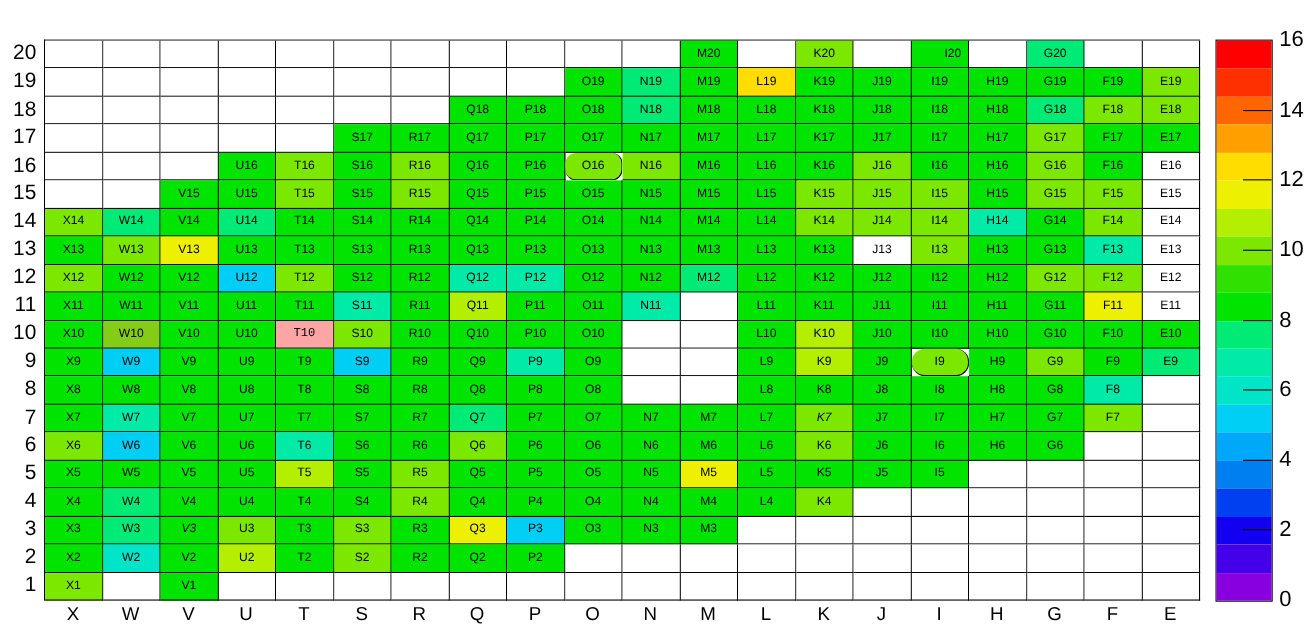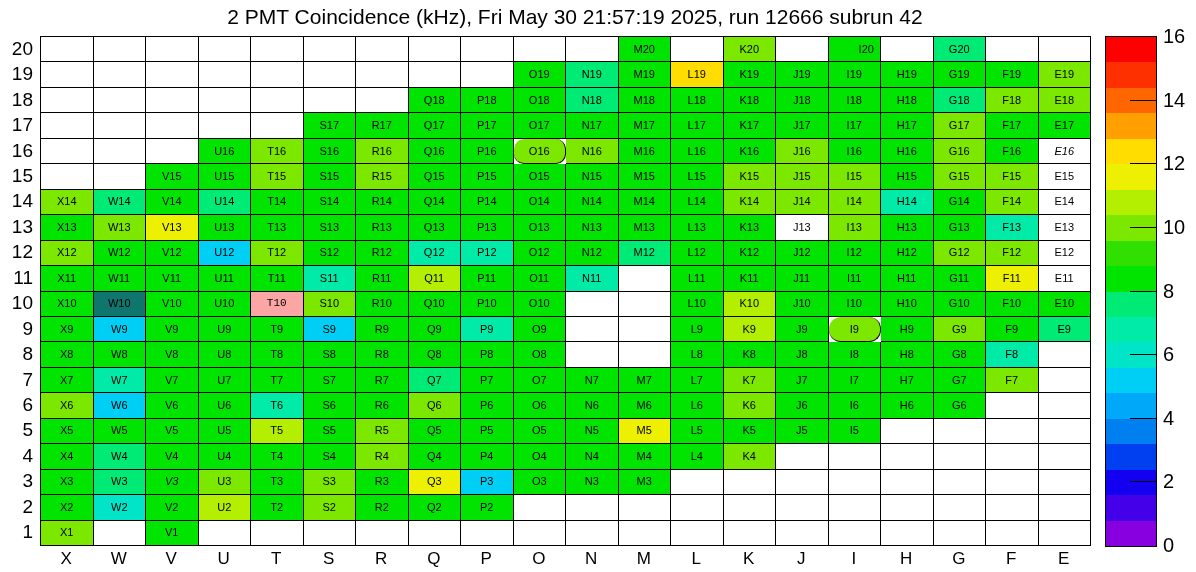--- a/index.html
+++ b/index.html
@@ -41,21 +41,20 @@
   }
   .ctlab{
     position:absolute;left:1163px;font-size:20px;height:22px;line-height:22px;
     text-align:left;
   }
 </style>
 </head>
 <body>
 
 <div id="app">
-  <div class="title">2 PMT Coincidence (kHz), Fri May 30 21:57:19 2025, run 12666 subrun 42</div>
   <div class="plot">
       <div class="cell" style="background: rgb(255, 255, 255);"></div>
       <div class="cell" style="background: rgb(255, 255, 255);"></div>
       <div class="cell" style="background: rgb(255, 255, 255);"></div>
       <div class="cell" style="background: rgb(255, 255, 255);"></div>
       <div class="cell" style="background: rgb(255, 255, 255);"></div>
       <div class="cell" style="background: rgb(255, 255, 255);"></div>
       <div class="cell" style="background: rgb(255, 255, 255);"></div>
       <div class="cell" style="background: rgb(255, 255, 255);"></div>
       <div class="cell" style="background: rgb(255, 255, 255);"></div>
@@ -142,21 +141,21 @@
       <div class="cell" style="background: rgb(124, 232, 0); border-radius: 10px;">O16</div>
       <div class="cell" style="background: rgb(124, 232, 0);">N16</div>
       <div class="cell" style="background: rgb(0, 228, 0);">M16</div>
       <div class="cell" style="background: rgb(0, 228, 0);">L16</div>
       <div class="cell" style="background: rgb(0, 228, 0);">K16</div>
       <div class="cell" style="background: rgb(124, 232, 0);">J16</div>
       <div class="cell" style="background: rgb(0, 228, 0);">I16</div>
       <div class="cell" style="background: rgb(0, 228, 0);">H16</div>
       <div class="cell" style="background: rgb(124, 232, 0);">G16</div>
       <div class="cell" style="background: rgb(0, 228, 0);">F16</div>
-      <div class="cell" style="background: rgb(255, 255, 255); font-style: italic;">E16</div>
+      <div class="cell" style="background: rgb(255, 255, 255);">E16</div>
       <div class="cell" style="background: rgb(255, 255, 255);"></div>
       <div class="cell" style="background: rgb(255, 255, 255);"></div>
       <div class="cell" style="background: rgb(0, 228, 0);">V15</div>
       <div class="cell" style="background: rgb(0, 228, 0);">U15</div>
       <div class="cell" style="background: rgb(124, 232, 0);">T15</div>
       <div class="cell" style="background: rgb(0, 228, 0);">S15</div>
       <div class="cell" style="background: rgb(124, 232, 0);">R15</div>
       <div class="cell" style="background: rgb(0, 228, 0);">Q15</div>
       <div class="cell" style="background: rgb(0, 228, 0);">P15</div>
       <div class="cell" style="background: rgb(0, 228, 0);">O15</div>
@@ -244,21 +243,21 @@
       <div class="cell" style="background: rgb(255, 255, 255);"></div>
       <div class="cell" style="background: rgb(0, 228, 0);">L11</div>
       <div class="cell" style="background: rgb(0, 228, 0);">K11</div>
       <div class="cell" style="background: rgb(0, 228, 0);">J11</div>
       <div class="cell" style="background: rgb(0, 228, 0);">I11</div>
       <div class="cell" style="background: rgb(0, 228, 0);">H11</div>
       <div class="cell" style="background: rgb(0, 228, 0);">G11</div>
       <div class="cell" style="background: rgb(237, 240, 0);">F11</div>
       <div class="cell" style="background: rgb(255, 255, 255);">E11</div>
       <div class="cell" style="background: rgb(0, 228, 0);">X10</div>
-      <div class="cell" style="background: #0f766e;">W10</div>
+      <div class="cell" style="background: #84cc16;">W10</div>
       <div class="cell" style="background: rgb(0, 228, 0);">V10</div>
       <div class="cell" style="background: rgb(0, 228, 0);">U10</div>
       <div class="cell" style="background: #fca5a5; font-family: Liberation Mono, monospace;">T10</div>
       <div class="cell" style="background: rgb(124, 232, 0);">S10</div>
       <div class="cell" style="background: rgb(0, 228, 0);">R10</div>
       <div class="cell" style="background: rgb(0, 228, 0);">Q10</div>
       <div class="cell" style="background: rgb(0, 228, 0);">P10</div>
       <div class="cell" style="background: rgb(0, 228, 0);">O10</div>
       <div class="cell" style="background: rgb(255, 255, 255);"></div>
       <div class="cell" style="background: rgb(255, 255, 255);"></div>
@@ -316,21 +315,21 @@
       <div class="cell" style="background: rgb(0, 228, 0);">U7</div>
       <div class="cell" style="background: rgb(0, 228, 0);">T7</div>
       <div class="cell" style="background: rgb(0, 228, 0);">S7</div>
       <div class="cell" style="background: rgb(0, 228, 0);">R7</div>
       <div class="cell" style="background: rgb(0, 235, 118);">Q7</div>
       <div class="cell" style="background: rgb(0, 228, 0);">P7</div>
       <div class="cell" style="background: rgb(0, 228, 0);">O7</div>
       <div class="cell" style="background: rgb(0, 228, 0);">N7</div>
       <div class="cell" style="background: rgb(0, 228, 0);">M7</div>
       <div class="cell" style="background: rgb(0, 228, 0);">L7</div>
-      <div class="cell" style="background: rgb(124, 232, 0);">K7</div>
+      <div class="cell" style="background: rgb(124, 232, 0); font-style: italic;">K7</div>
       <div class="cell" style="background: rgb(0, 228, 0);">J7</div>
       <div class="cell" style="background: rgb(0, 228, 0);">I7</div>
       <div class="cell" style="background: rgb(0, 228, 0);">H7</div>
       <div class="cell" style="background: rgb(0, 228, 0);">G7</div>
       <div class="cell" style="background: rgb(124, 232, 0);">F7</div>
       <div class="cell" style="background: rgb(255, 255, 255);"></div>
       <div class="cell" style="background: rgb(124, 232, 0);">X6</div>
       <div class="cell" style="background: rgb(0, 207, 245);">W6</div>
       <div class="cell" style="background: rgb(0, 228, 0); text-align: right;">V6</div>
       <div class="cell" style="background: rgb(0, 228, 0);">U6</div>

